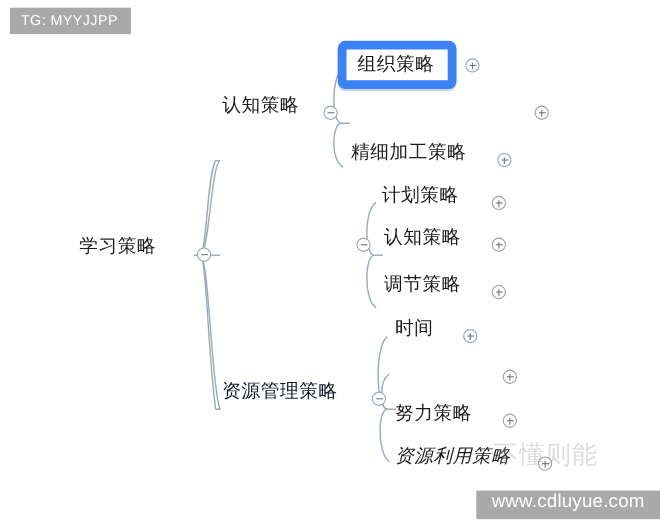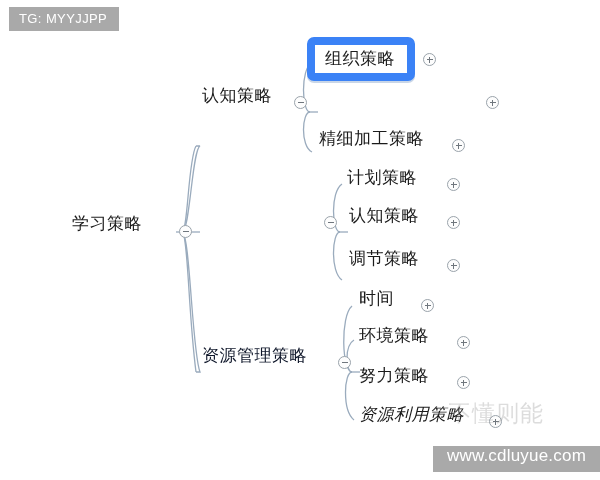--- a/index.html
+++ b/index.html
@@ -187,24 +187,20 @@
     <span class="ubar"></span>
   </div>
   <span class="badge minus" style="left:338px; top:356px;"></span>
 
   <div class="node" style="left:353px; top:288px; width:60px;">
     <span class="txt">时间</span>
     <span class="ubar"></span>
   </div>
   <span class="badge plus" style="left:421px; top:299px;"></span>
 
-  <div class="node" style="left:353px; top:325px; width:96px;">
-    <span class="txt">环境策略</span>
-    <span class="ubar"></span>
-  </div>
   <span class="badge plus" style="left:457px; top:336px;"></span>
 
   <div class="node" style="left:353px; top:365px; width:96px;">
     <span class="txt">努力策略</span>
     <span class="ubar"></span>
   </div>
   <span class="badge plus" style="left:457px; top:376px;"></span>
 
   <div class="node" style="left:353px; top:404px; width:128px;font-style:italic;">
     <span class="txt">资源利用策略</span>

